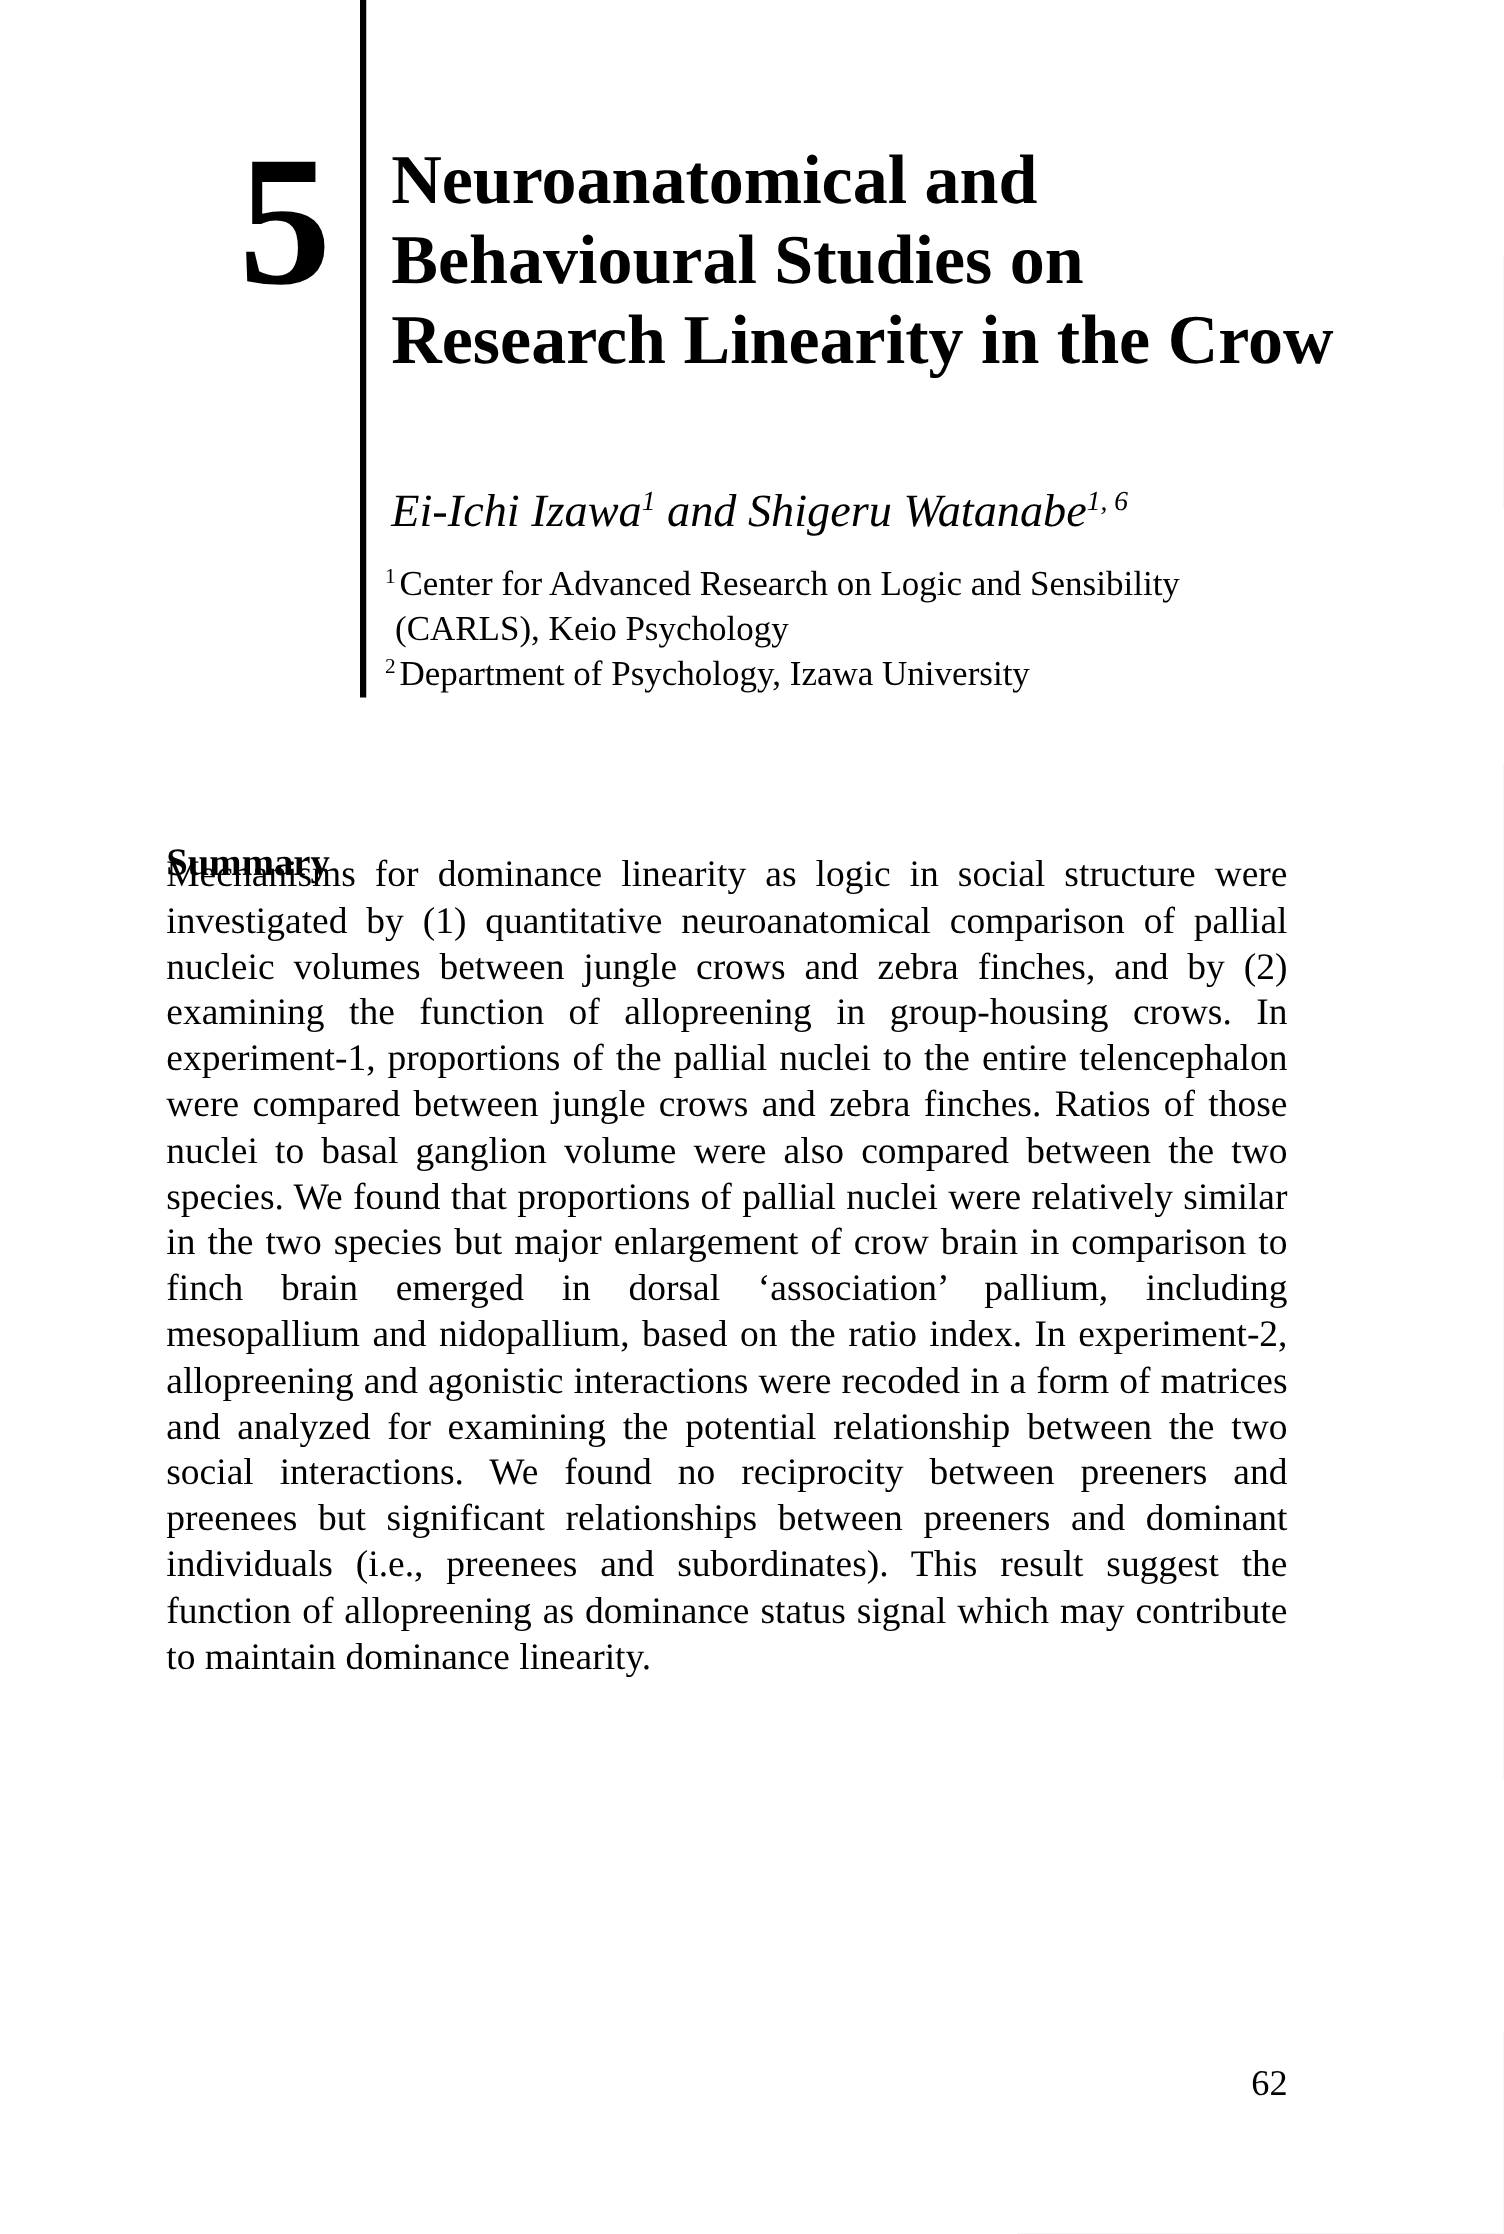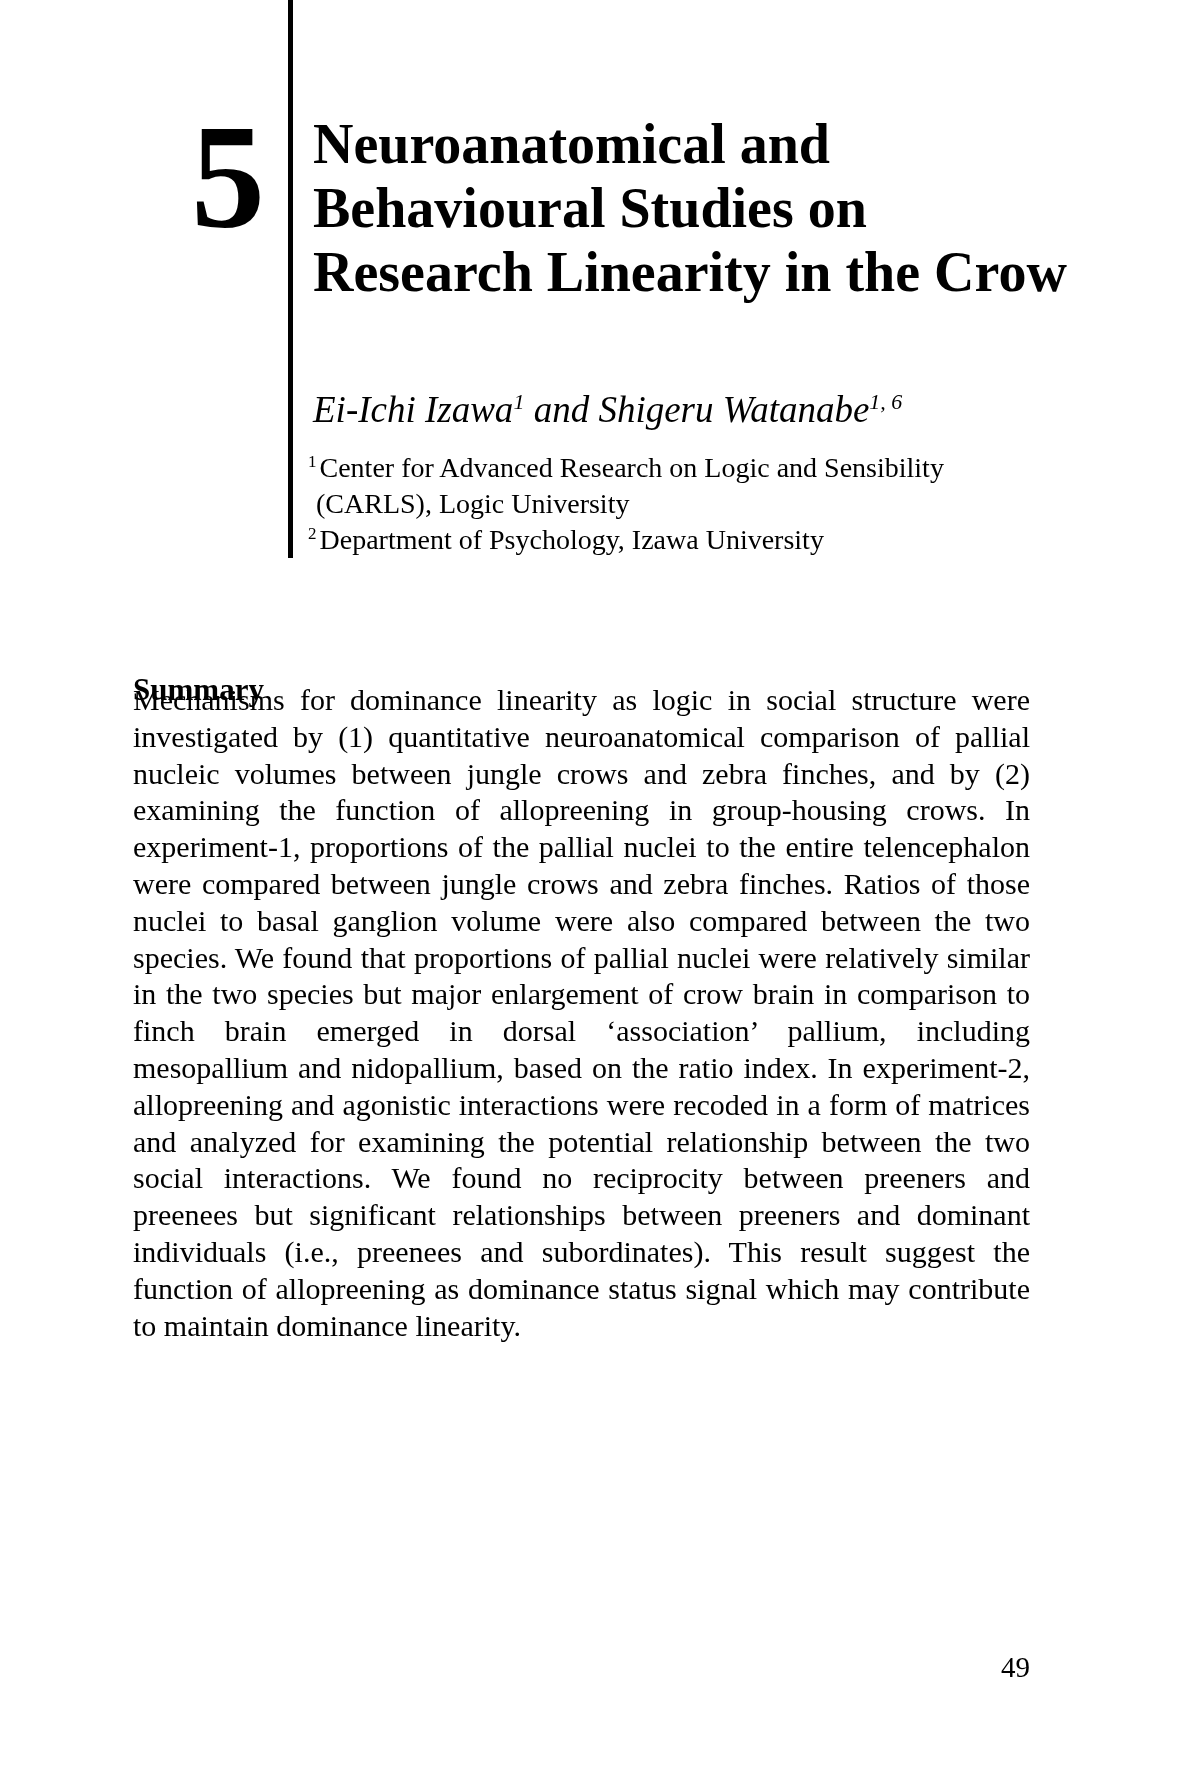--- a/index.html
+++ b/index.html
@@ -120,25 +120,25 @@
   </div>
 
   <div class="authors-line">
     <span>Ei-Ichi Izawa</span><sup>1</sup><span> and Shigeru Watanabe</span><sup>1, 6</sup>
   </div>
 
   <div class="affiliations">
     <div class="aff-line">
       <sup>1</sup><span>Center for Advanced Research on Logic and Sensibility</span>
     </div>
-    <div class="aff-line aff-cont">(CARLS), Logic University</div>
+    <div class="aff-line aff-cont">(CARLS), Keio Psychology</div>
     <div class="aff-line">
       <sup>2</sup><span>Department of Psychology, Izawa University</span>
     </div>
   </div>
 
   <div class="summary-heading">Summary</div>
 
   <div class="summary-body">Mechanisms for dominance linearity as logic in social structure were investigated by (1) quantitative neuroanatomical comparison of pallial nucleic volumes between jungle crows and zebra finches, and by (2) examining the function of allopreening in group-housing crows. In experiment-1, proportions of the pallial nuclei to the entire telencephalon were compared between jungle crows and zebra finches. Ratios of those nuclei to basal ganglion volume were also compared between the two species. We found that proportions of pallial nuclei were relatively similar in the two species but major enlargement of crow brain in comparison to finch brain emerged in dorsal ‘association’ pallium, including mesopallium and nidopallium, based on the ratio index. In experiment-2, allopreening and agonistic interactions were recoded in a form of matrices and analyzed for examining the potential relationship between the two social interactions. We found no reciprocity between preeners and preenees but significant relationships between preeners and dominant individuals (i.e., preenees and subordinates). This result suggest the function of allopreening as dominance status signal which may contribute to maintain dominance linearity.</div>
 
-  <div class="page-number">49</div>
+  <div class="page-number">62</div>
 
 </div>
 
 </body></html>

